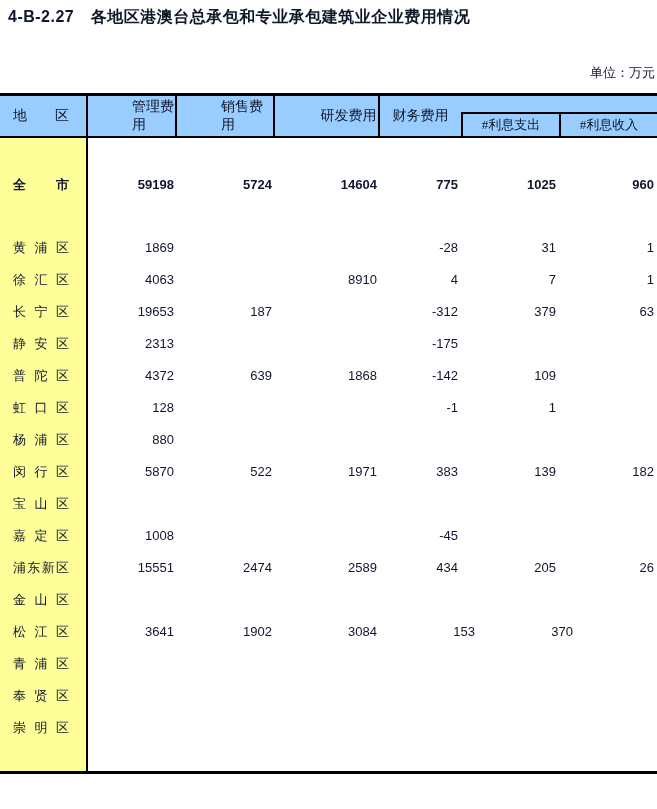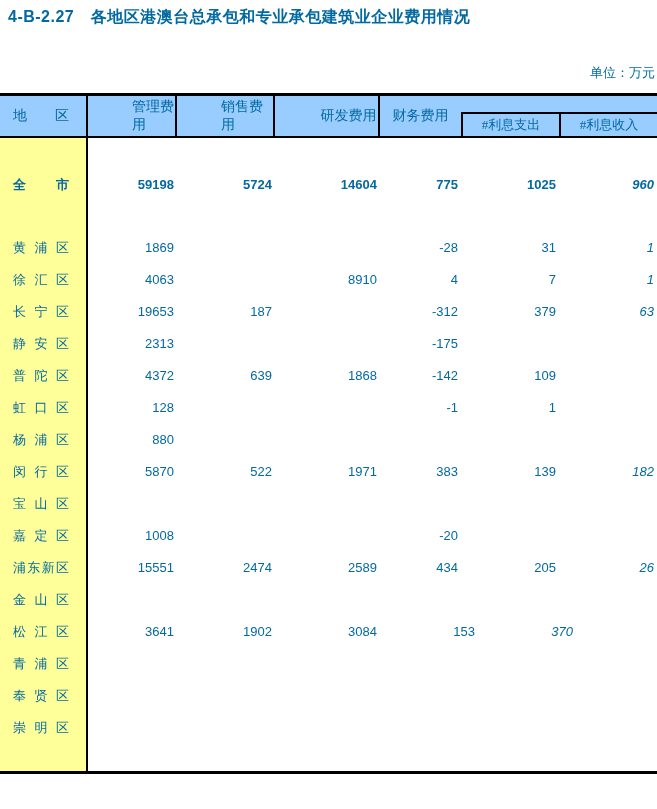--- a/index.html
+++ b/index.html
@@ -1,21 +1,21 @@
 <!DOCTYPE html>
 <html><head>
 <meta charset="utf-8">
 <style>
   html, body { margin: 0; padding: 0; }
   .page {
     position: relative;
     width: 657px;
     height: 809px;
     background: #ffffff;
-    color: #0369a1;
+    color: #0f172a;
     font-family: "Liberation Sans", sans-serif;
     overflow: hidden;
   }
   .title {
     position: absolute;
     top: 7px;
     left: 8px;
     font-size: 16px;
     font-weight: bold;
     white-space: nowrap;
@@ -109,21 +109,21 @@
     align-items: center;
     justify-content: flex-end;
     padding-right: 3px;
     font-size: 13px;
   }
   .n0 { width: 89px; }
   .n1 { width: 98px; }
   .n2 { width: 105px; }
   .n3 { width: 81px; }
   .n4 { width: 98px; }
-  .n5 { width: 98px; font-style: italic; }
+  .n5 { width: 98px; }
   .row.total .num, .row.total .region-label { font-weight: bold; }
 </style>
 </head>
 <body>
 
 <div class="page">
 
   <div class="title">4-B-2.27　各地区港澳台总承包和专业承包建筑业企业费用情况</div>
 
   <div class="unit-note">单位：万元</div>
@@ -311,21 +311,21 @@
     <div class="cell region-cell">
       <span class="region-label" data-distribute="">
               <span>嘉</span>
               <span>定</span>
               <span>区</span>
             </span>
     </div>
     <div class="cell num n0">1008</div>
     <div class="cell num n1"></div>
     <div class="cell num n2"></div>
-    <div class="cell num n3">-20</div>
+    <div class="cell num n3">-45</div>
     <div class="cell num n4"></div>
     <div class="cell num n5"></div>
   </div>
 
   <div class="row">
     <div class="cell region-cell">
       <span class="region-label" data-distribute="">
               <span>浦</span>
               <span>东</span>
               <span>新</span>

